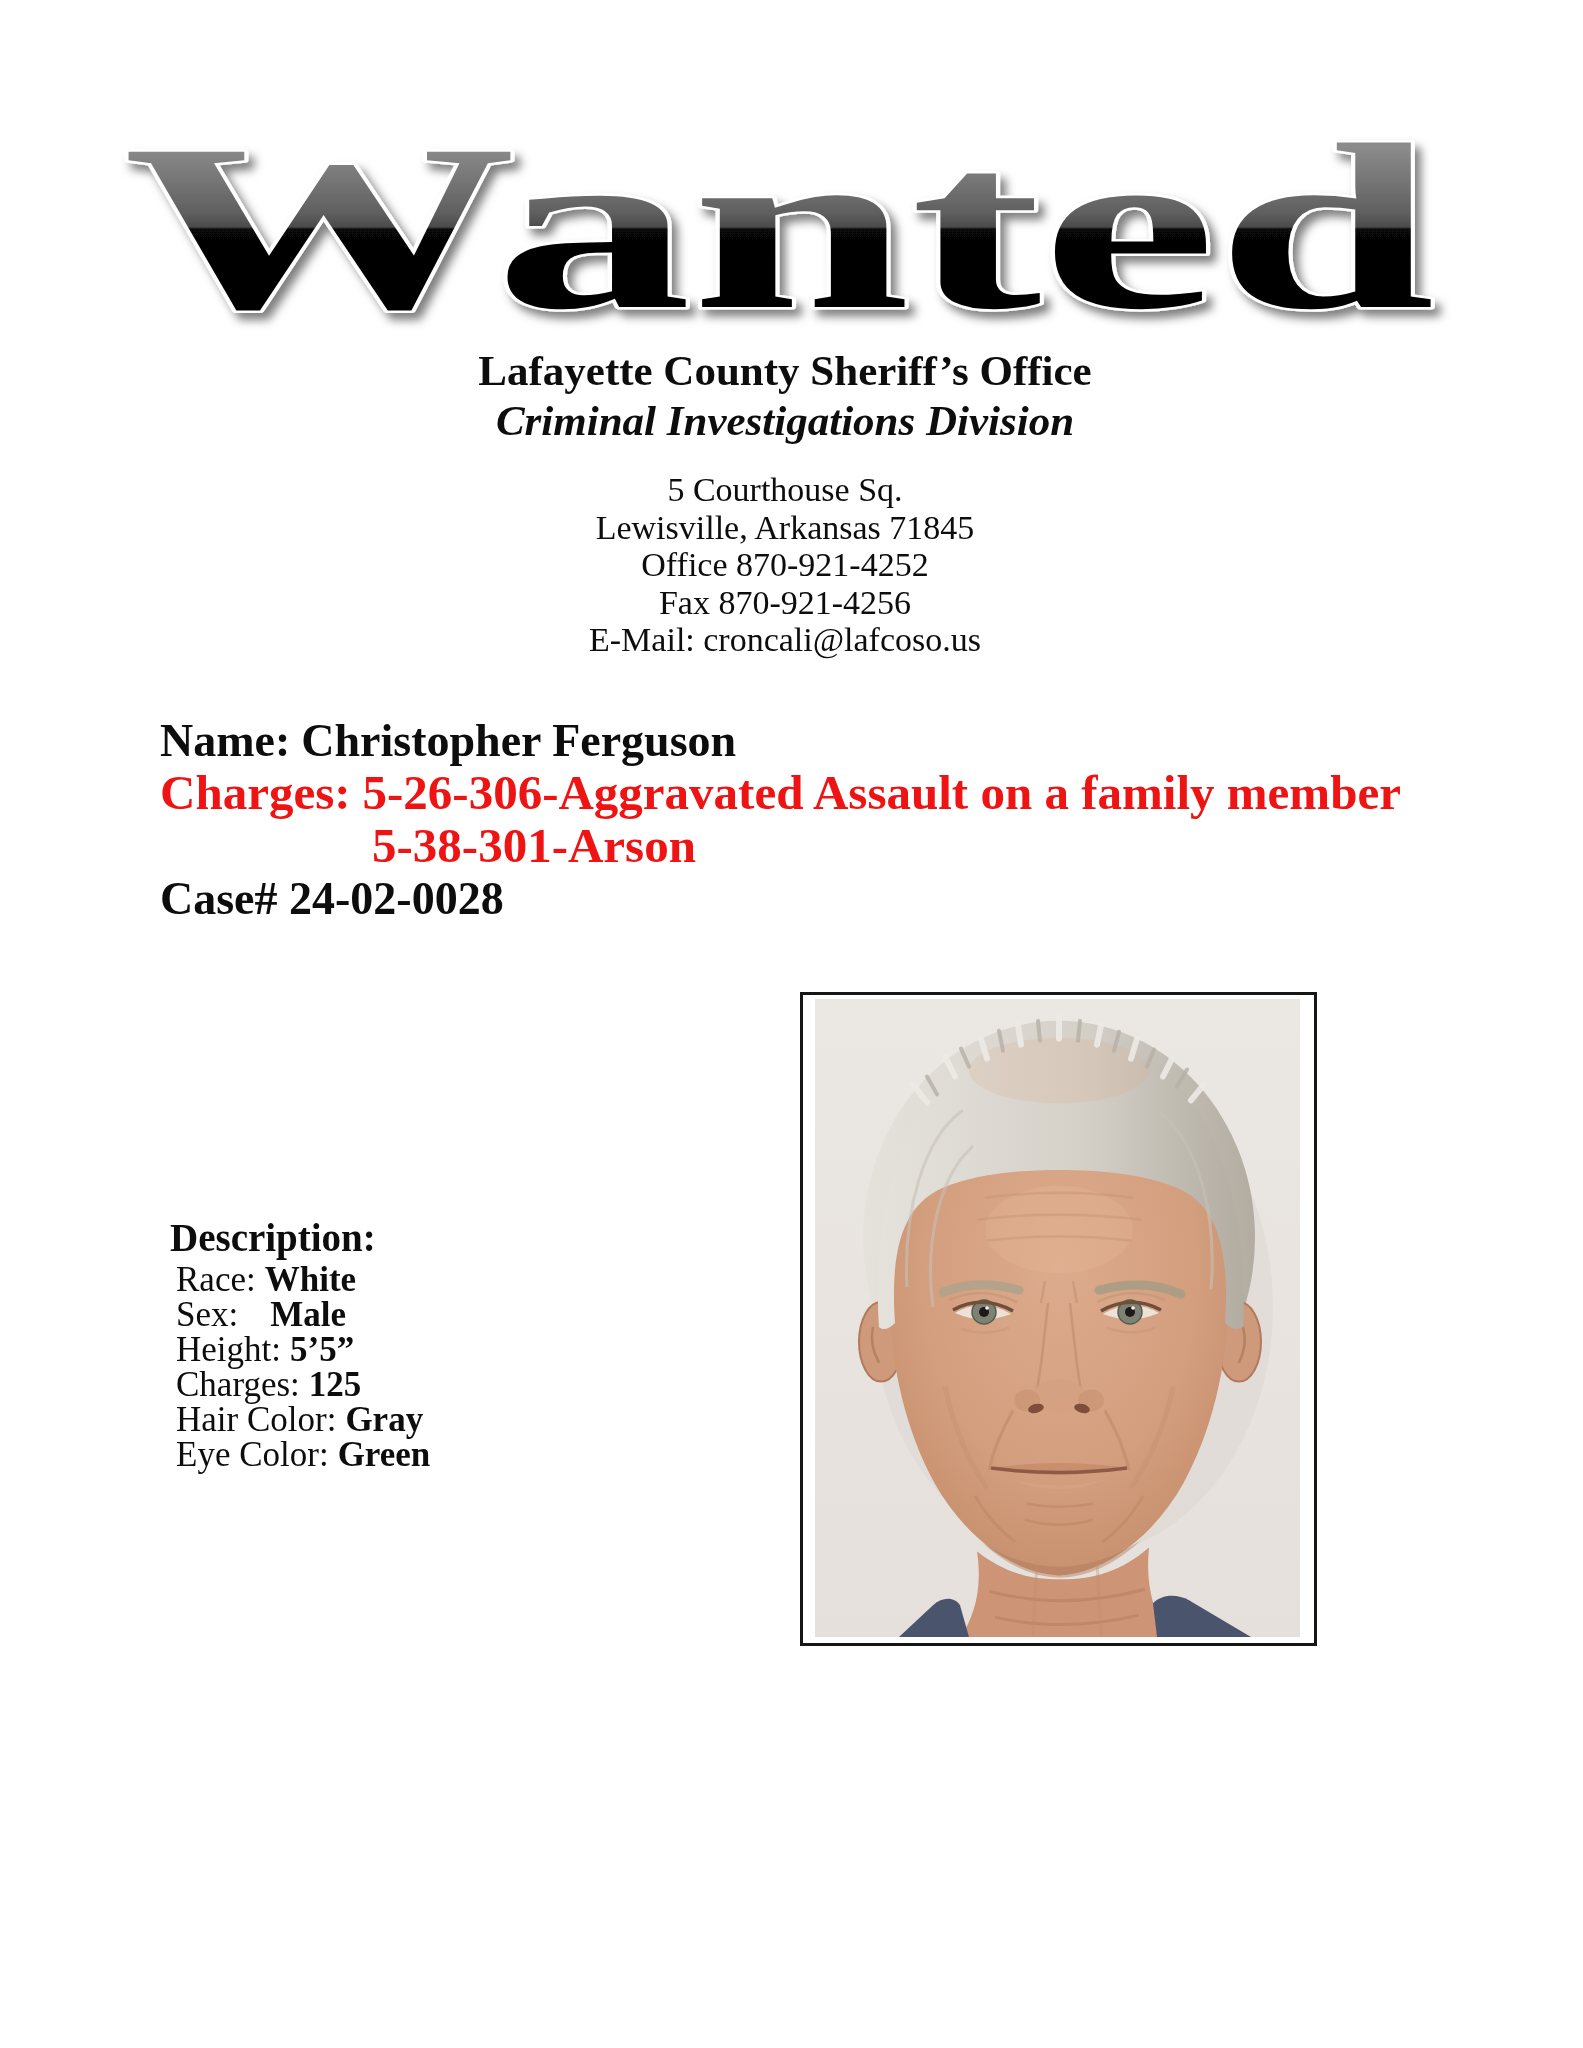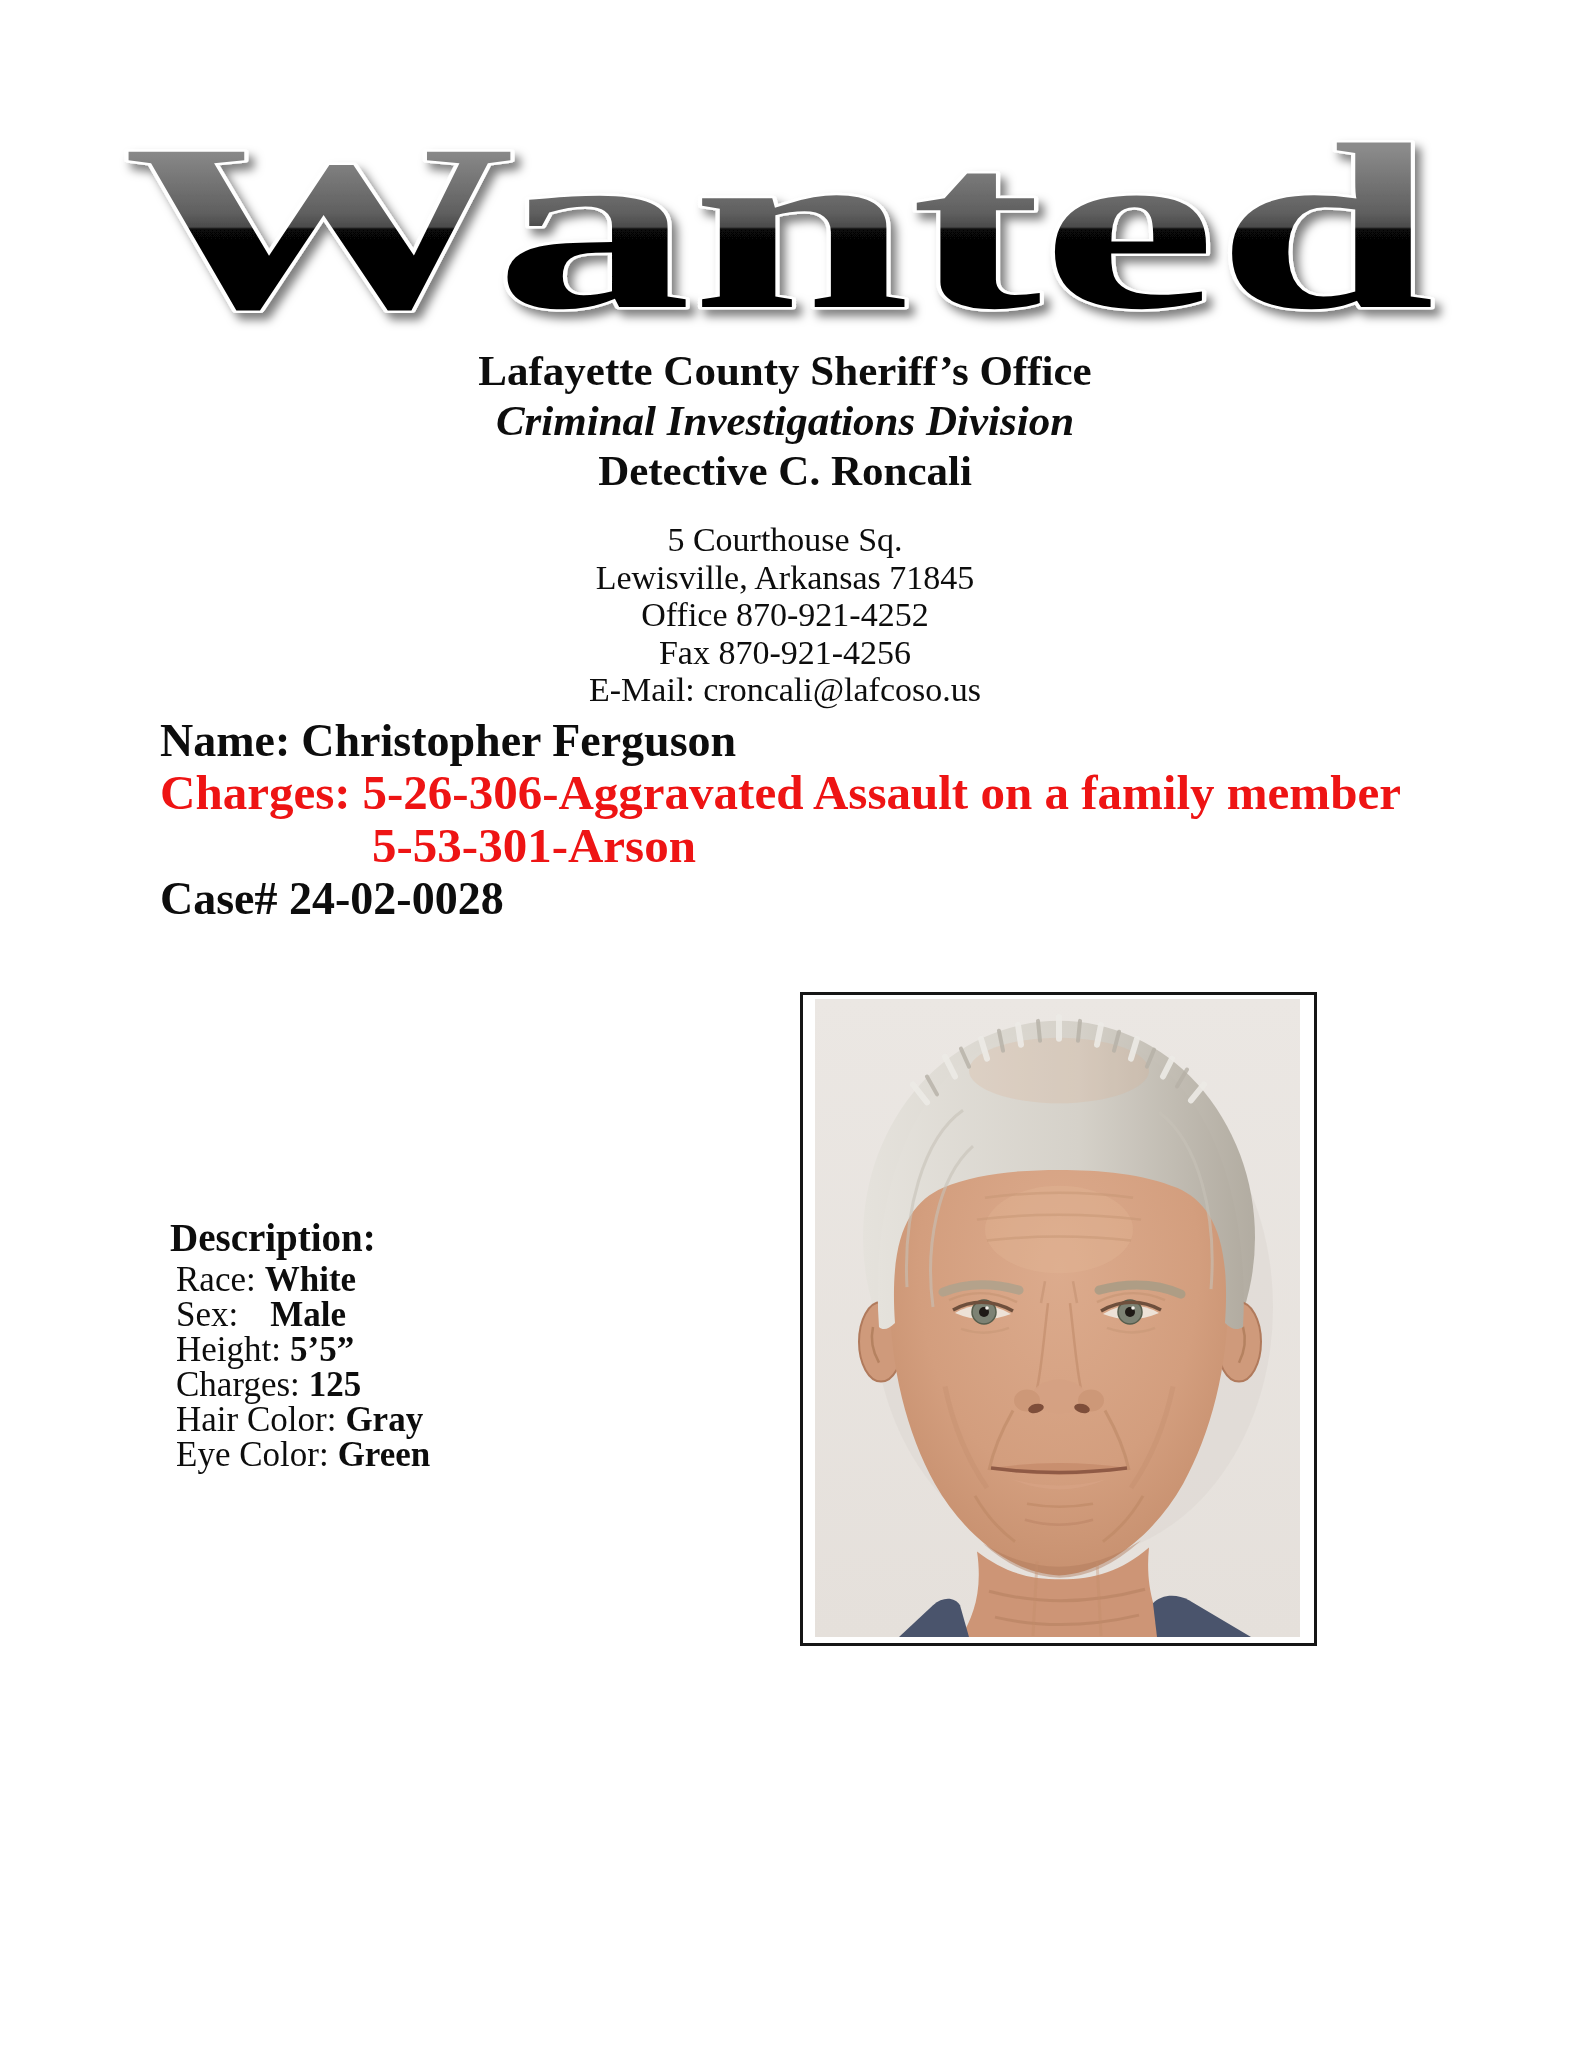--- a/index.html
+++ b/index.html
@@ -67,39 +67,38 @@
       <filter id="titleShadow" x="-10%" y="-10%" width="125%" height="130%">
         <feDropShadow dx="6" dy="7" stdDeviation="5" flood-color="#000000" flood-opacity="0.5"></feDropShadow>
       </filter>
     </defs>
     <text x="779" y="307" text-anchor="middle" textLength="1312" lengthAdjust="spacingAndGlyphs" fill="url(#titleGrad)" stroke="#ffffff" stroke-width="5" stroke-linejoin="round" paint-order="stroke" filter="url(#titleShadow)">Wanted</text>
   </svg>
 
   <div class="header">
     <div class="org">Lafayette County Sheriff’s Office</div>
     <div class="division">Criminal Investigations Division</div>
-    <div class="detective">Detective C. Roncali</div>
     <div class="addr-block">
       <div class="addr">5 Courthouse Sq.</div>
       <div class="addr">Lewisville, Arkansas 71845</div>
       <div class="addr">Office 870-921-4252</div>
       <div class="addr">Fax 870-921-4256</div>
       <div class="addr">E-Mail: croncali@lafcoso.us</div>
     </div>
   </div>
 
   <div class="info">
     <div class="line line-name">
       <span class="lbl">Name:</span><span>Christopher Ferguson</span>
     </div>
     <div class="line line-charges1">
       <span class="charges-lbl">Charges:</span><span>5-26-306-Aggravated Assault on a family member</span>
     </div>
     <div class="line line-charges2">
-      <span>5-53-301-Arson</span>
+      <span>5-38-301-Arson</span>
     </div>
     <div class="line line-case">Case# 24-02-0028</div>
   </div>
 
   <div class="photo-frame">
     <div class="photo-inner">
       <svg viewBox="0 0 485 642" preserveAspectRatio="none">
         <defs>
           <linearGradient id="bgG" x1="0" y1="0" x2="0" y2="1">
             <stop offset="0" stop-color="#ebe7e3"></stop>

